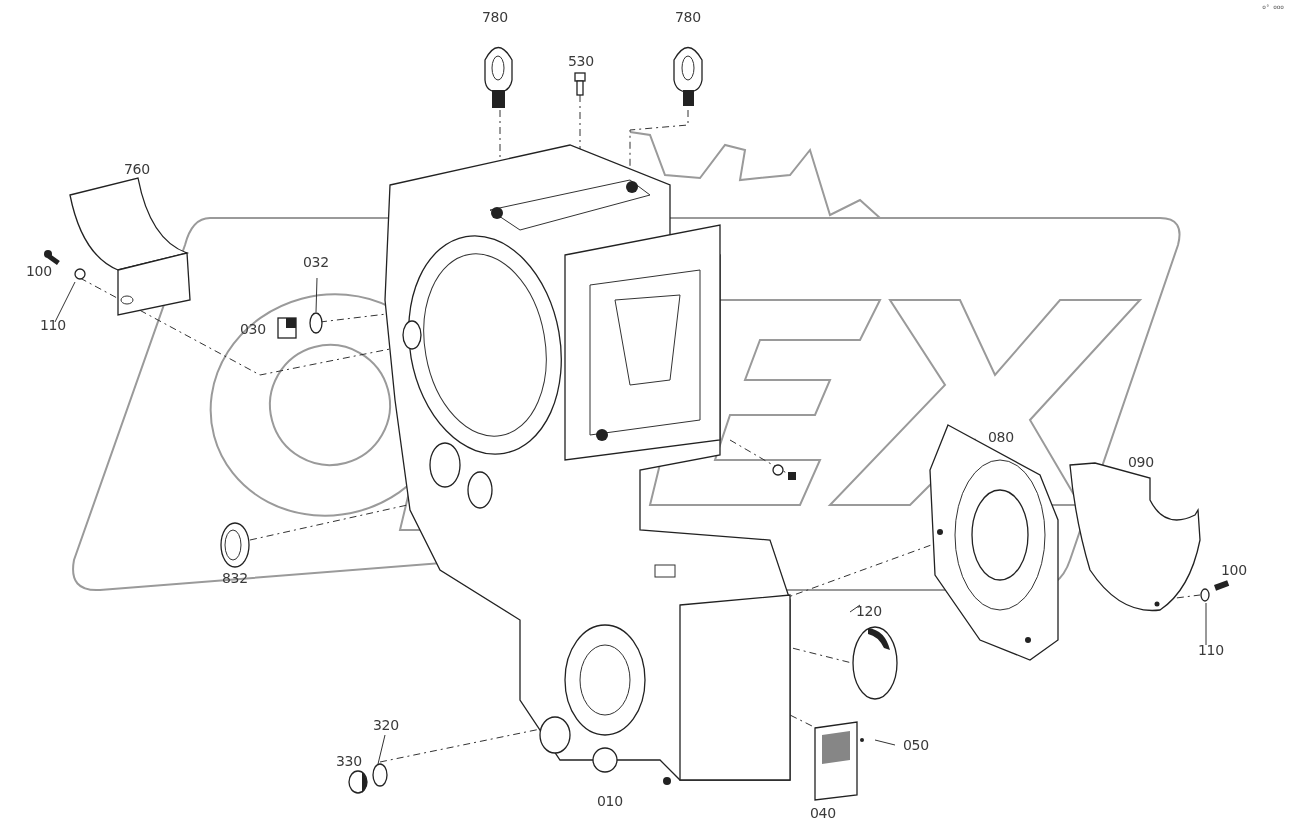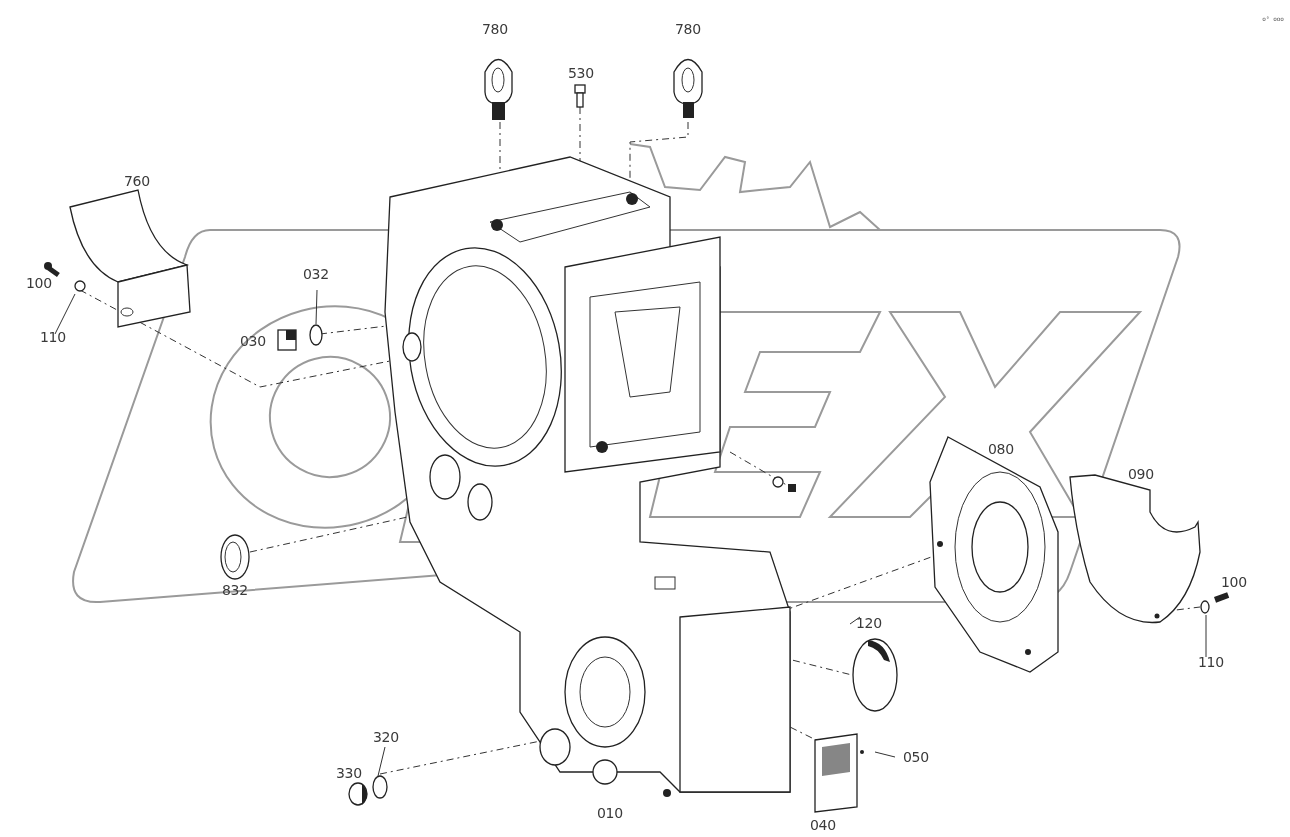--- a/index.html
+++ b/index.html
@@ -1,17 +1,17 @@
 <!DOCTYPE html>
 <html><head>
 <meta charset="utf-8">
 <style>
   html, body { margin: 0; padding: 0; background: #ffffff; }
   body { width: 1290px; height: 837px; overflow: hidden; position: relative; font-family: "Liberation Sans", sans-serif; }
-  #stage { position: absolute; left: 0; top: 0; width: 1290px; height: 612px; margin-top: 12px; }
+  #stage { position: absolute; left: 0; top: 0; width: 1290px; height: 612px; }
   .lbl { font-family: "DejaVu Sans", sans-serif; font-size: 14px; fill: #3a3a3a; letter-spacing: -0.3px; }
   .corner { position: absolute; right: 6px; top: 3px; font-family: "DejaVu Sans Mono", monospace; font-size: 6px; color: #555; }
   .wm { fill: none; stroke: #9a9a9a; stroke-width: 2; }
   .part { fill: #ffffff; stroke: #222; stroke-width: 1.3; }
   .part-thin { fill: none; stroke: #333; stroke-width: 1; }
   .dash { fill: none; stroke: #333; stroke-width: 1; stroke-dasharray: 7 4 2 4; }
   .lead { fill: none; stroke: #333; stroke-width: 1; }
   .dark { fill: #222; }
 </style>
 </head>

